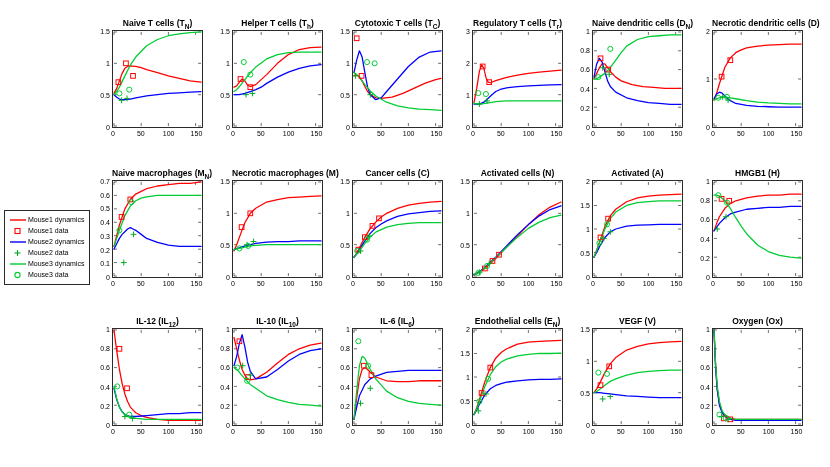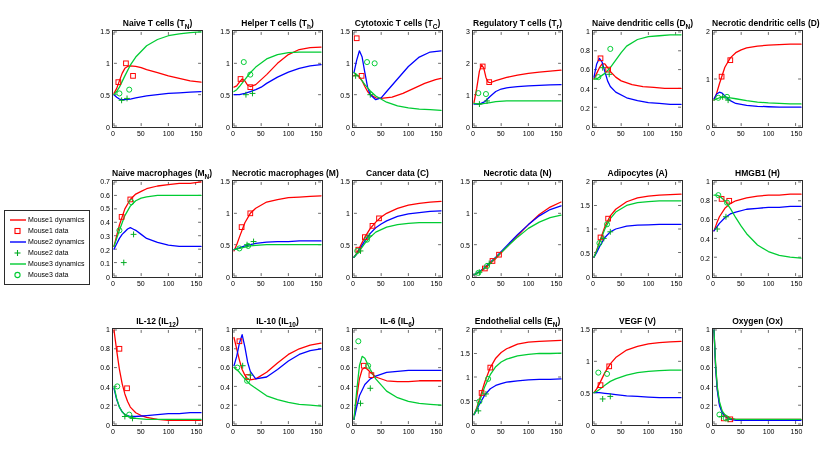--- a/index.html
+++ b/index.html
@@ -477,21 +477,21 @@
         <span style="top: 1px;">1.5</span>
       </div>
       <div class="xlabels" style="top: 112px; width: 91px;">
         <span style="left: 1px;">0</span>
         <span style="left: 28.8125px;">50</span>
         <span style="left: 56.625px;">100</span>
         <span style="left: 84.4375px;">150</span>
       </div>
     </div>
     <div class="panel" style="left: 352px; top: 168px; width: 91px;">
-      <div class="title">Cancer data (C)</div>
+      <div class="title">Cancer cells (C)</div>
       <div class="plotbox" style="width: 91px; height: 98px;">
         <svg viewBox="0 0 91 98" preserveAspectRatio="none">
           <line x1="1" y1="97" x2="1" y2="94" stroke="#2b2b2b" stroke-width="0.7"></line>
           <line x1="1" y1="1" x2="1" y2="4" stroke="#2b2b2b" stroke-width="0.7"></line>
           <line x1="28.8125" y1="97" x2="28.8125" y2="94" stroke="#2b2b2b" stroke-width="0.7"></line>
           <line x1="28.8125" y1="1" x2="28.8125" y2="4" stroke="#2b2b2b" stroke-width="0.7"></line>
           <line x1="56.625" y1="97" x2="56.625" y2="94" stroke="#2b2b2b" stroke-width="0.7"></line>
           <line x1="56.625" y1="1" x2="56.625" y2="4" stroke="#2b2b2b" stroke-width="0.7"></line>
           <line x1="84.4375" y1="97" x2="84.4375" y2="94" stroke="#2b2b2b" stroke-width="0.7"></line>
           <line x1="84.4375" y1="1" x2="84.4375" y2="4" stroke="#2b2b2b" stroke-width="0.7"></line>
@@ -525,21 +525,21 @@
         <span style="top: 1px;">1.5</span>
       </div>
       <div class="xlabels" style="top: 112px; width: 91px;">
         <span style="left: 1px;">0</span>
         <span style="left: 28.8125px;">50</span>
         <span style="left: 56.625px;">100</span>
         <span style="left: 84.4375px;">150</span>
       </div>
     </div>
     <div class="panel" style="left: 472px; top: 168px; width: 91px;">
-      <div class="title">Necrotic data (N)</div>
+      <div class="title">Activated cells (N)</div>
       <div class="plotbox" style="width: 91px; height: 98px;">
         <svg viewBox="0 0 91 98" preserveAspectRatio="none">
           <line x1="1" y1="97" x2="1" y2="94" stroke="#2b2b2b" stroke-width="0.7"></line>
           <line x1="1" y1="1" x2="1" y2="4" stroke="#2b2b2b" stroke-width="0.7"></line>
           <line x1="28.8125" y1="97" x2="28.8125" y2="94" stroke="#2b2b2b" stroke-width="0.7"></line>
           <line x1="28.8125" y1="1" x2="28.8125" y2="4" stroke="#2b2b2b" stroke-width="0.7"></line>
           <line x1="56.625" y1="97" x2="56.625" y2="94" stroke="#2b2b2b" stroke-width="0.7"></line>
           <line x1="56.625" y1="1" x2="56.625" y2="4" stroke="#2b2b2b" stroke-width="0.7"></line>
           <line x1="84.4375" y1="97" x2="84.4375" y2="94" stroke="#2b2b2b" stroke-width="0.7"></line>
           <line x1="84.4375" y1="1" x2="84.4375" y2="4" stroke="#2b2b2b" stroke-width="0.7"></line>
@@ -572,21 +572,21 @@
         <span style="top: 1px;">1.5</span>
       </div>
       <div class="xlabels" style="top: 112px; width: 91px;">
         <span style="left: 1px;">0</span>
         <span style="left: 28.8125px;">50</span>
         <span style="left: 56.625px;">100</span>
         <span style="left: 84.4375px;">150</span>
       </div>
     </div>
     <div class="panel" style="left: 592px; top: 168px; width: 91px;">
-      <div class="title">Adipocytes (A)</div>
+      <div class="title">Activated (A)</div>
       <div class="plotbox" style="width: 91px; height: 98px;">
         <svg viewBox="0 0 91 98" preserveAspectRatio="none">
           <line x1="1" y1="97" x2="1" y2="94" stroke="#2b2b2b" stroke-width="0.7"></line>
           <line x1="1" y1="1" x2="1" y2="4" stroke="#2b2b2b" stroke-width="0.7"></line>
           <line x1="28.8125" y1="97" x2="28.8125" y2="94" stroke="#2b2b2b" stroke-width="0.7"></line>
           <line x1="28.8125" y1="1" x2="28.8125" y2="4" stroke="#2b2b2b" stroke-width="0.7"></line>
           <line x1="56.625" y1="97" x2="56.625" y2="94" stroke="#2b2b2b" stroke-width="0.7"></line>
           <line x1="56.625" y1="1" x2="56.625" y2="4" stroke="#2b2b2b" stroke-width="0.7"></line>
           <line x1="84.4375" y1="97" x2="84.4375" y2="94" stroke="#2b2b2b" stroke-width="0.7"></line>
           <line x1="84.4375" y1="1" x2="84.4375" y2="4" stroke="#2b2b2b" stroke-width="0.7"></line>

